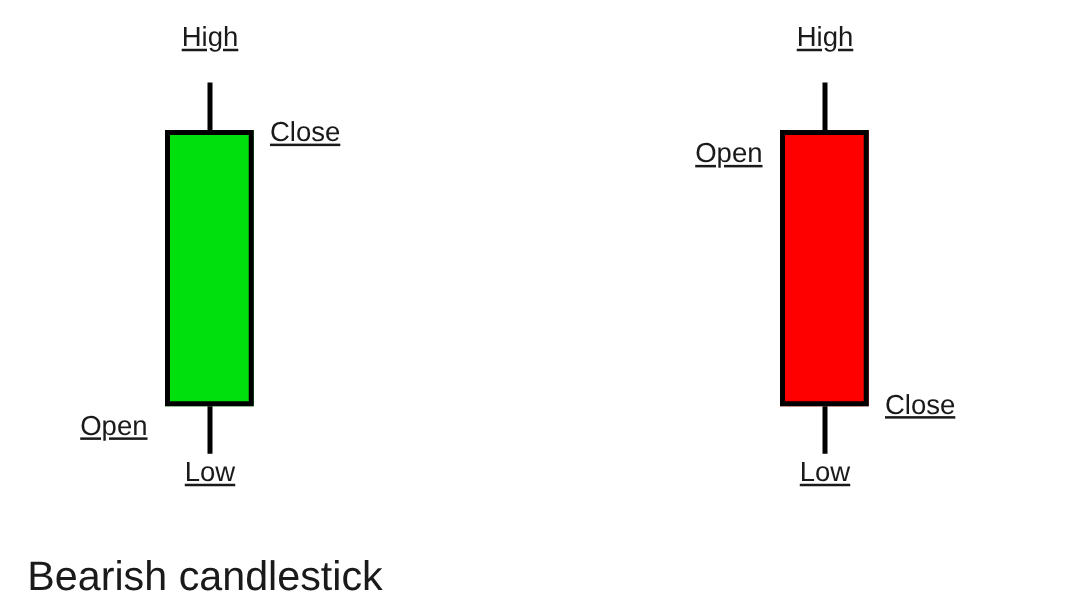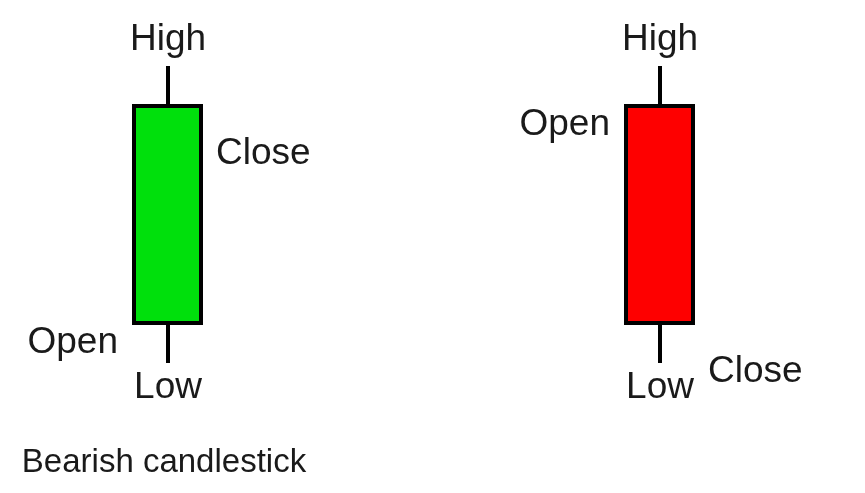--- a/index.html
+++ b/index.html
@@ -20,44 +20,44 @@
     position: absolute;
     top: 0;
     width: 433px;
     height: 493px;
   }
   .candle-group.bullish { left: 0; }
   .candle-group.bearish { left: 492px; }
 
   .label {
     position: absolute;
-    font-size: 37px;
+    font-size: 22px;
     line-height: 1.1;
     white-space: nowrap;
     color: #1a1a1a;
+    text-decoration: underline;
   }
   .label.high {
     left: 168px;
     top: 18px;
     transform: translateX(-50%);
   }
   .label.low {
     left: 168px;
     top: 366px;
     transform: translateX(-50%);
   }
   .label.side-left {
     left: 118px;
     transform: translate(-100%, -50%);
     margin-top: 17px;
   }
   .label.side-right {
     left: 216px;
     transform: translateY(-50%);
-    margin-top: 46px;
   }
   .label.at-top { top: 106px; }
   .label.at-bottom { top: 324px; }
 
   .wick {
     position: absolute;
     left: 166px;
     width: 4px;
     background: #000000;
   }

